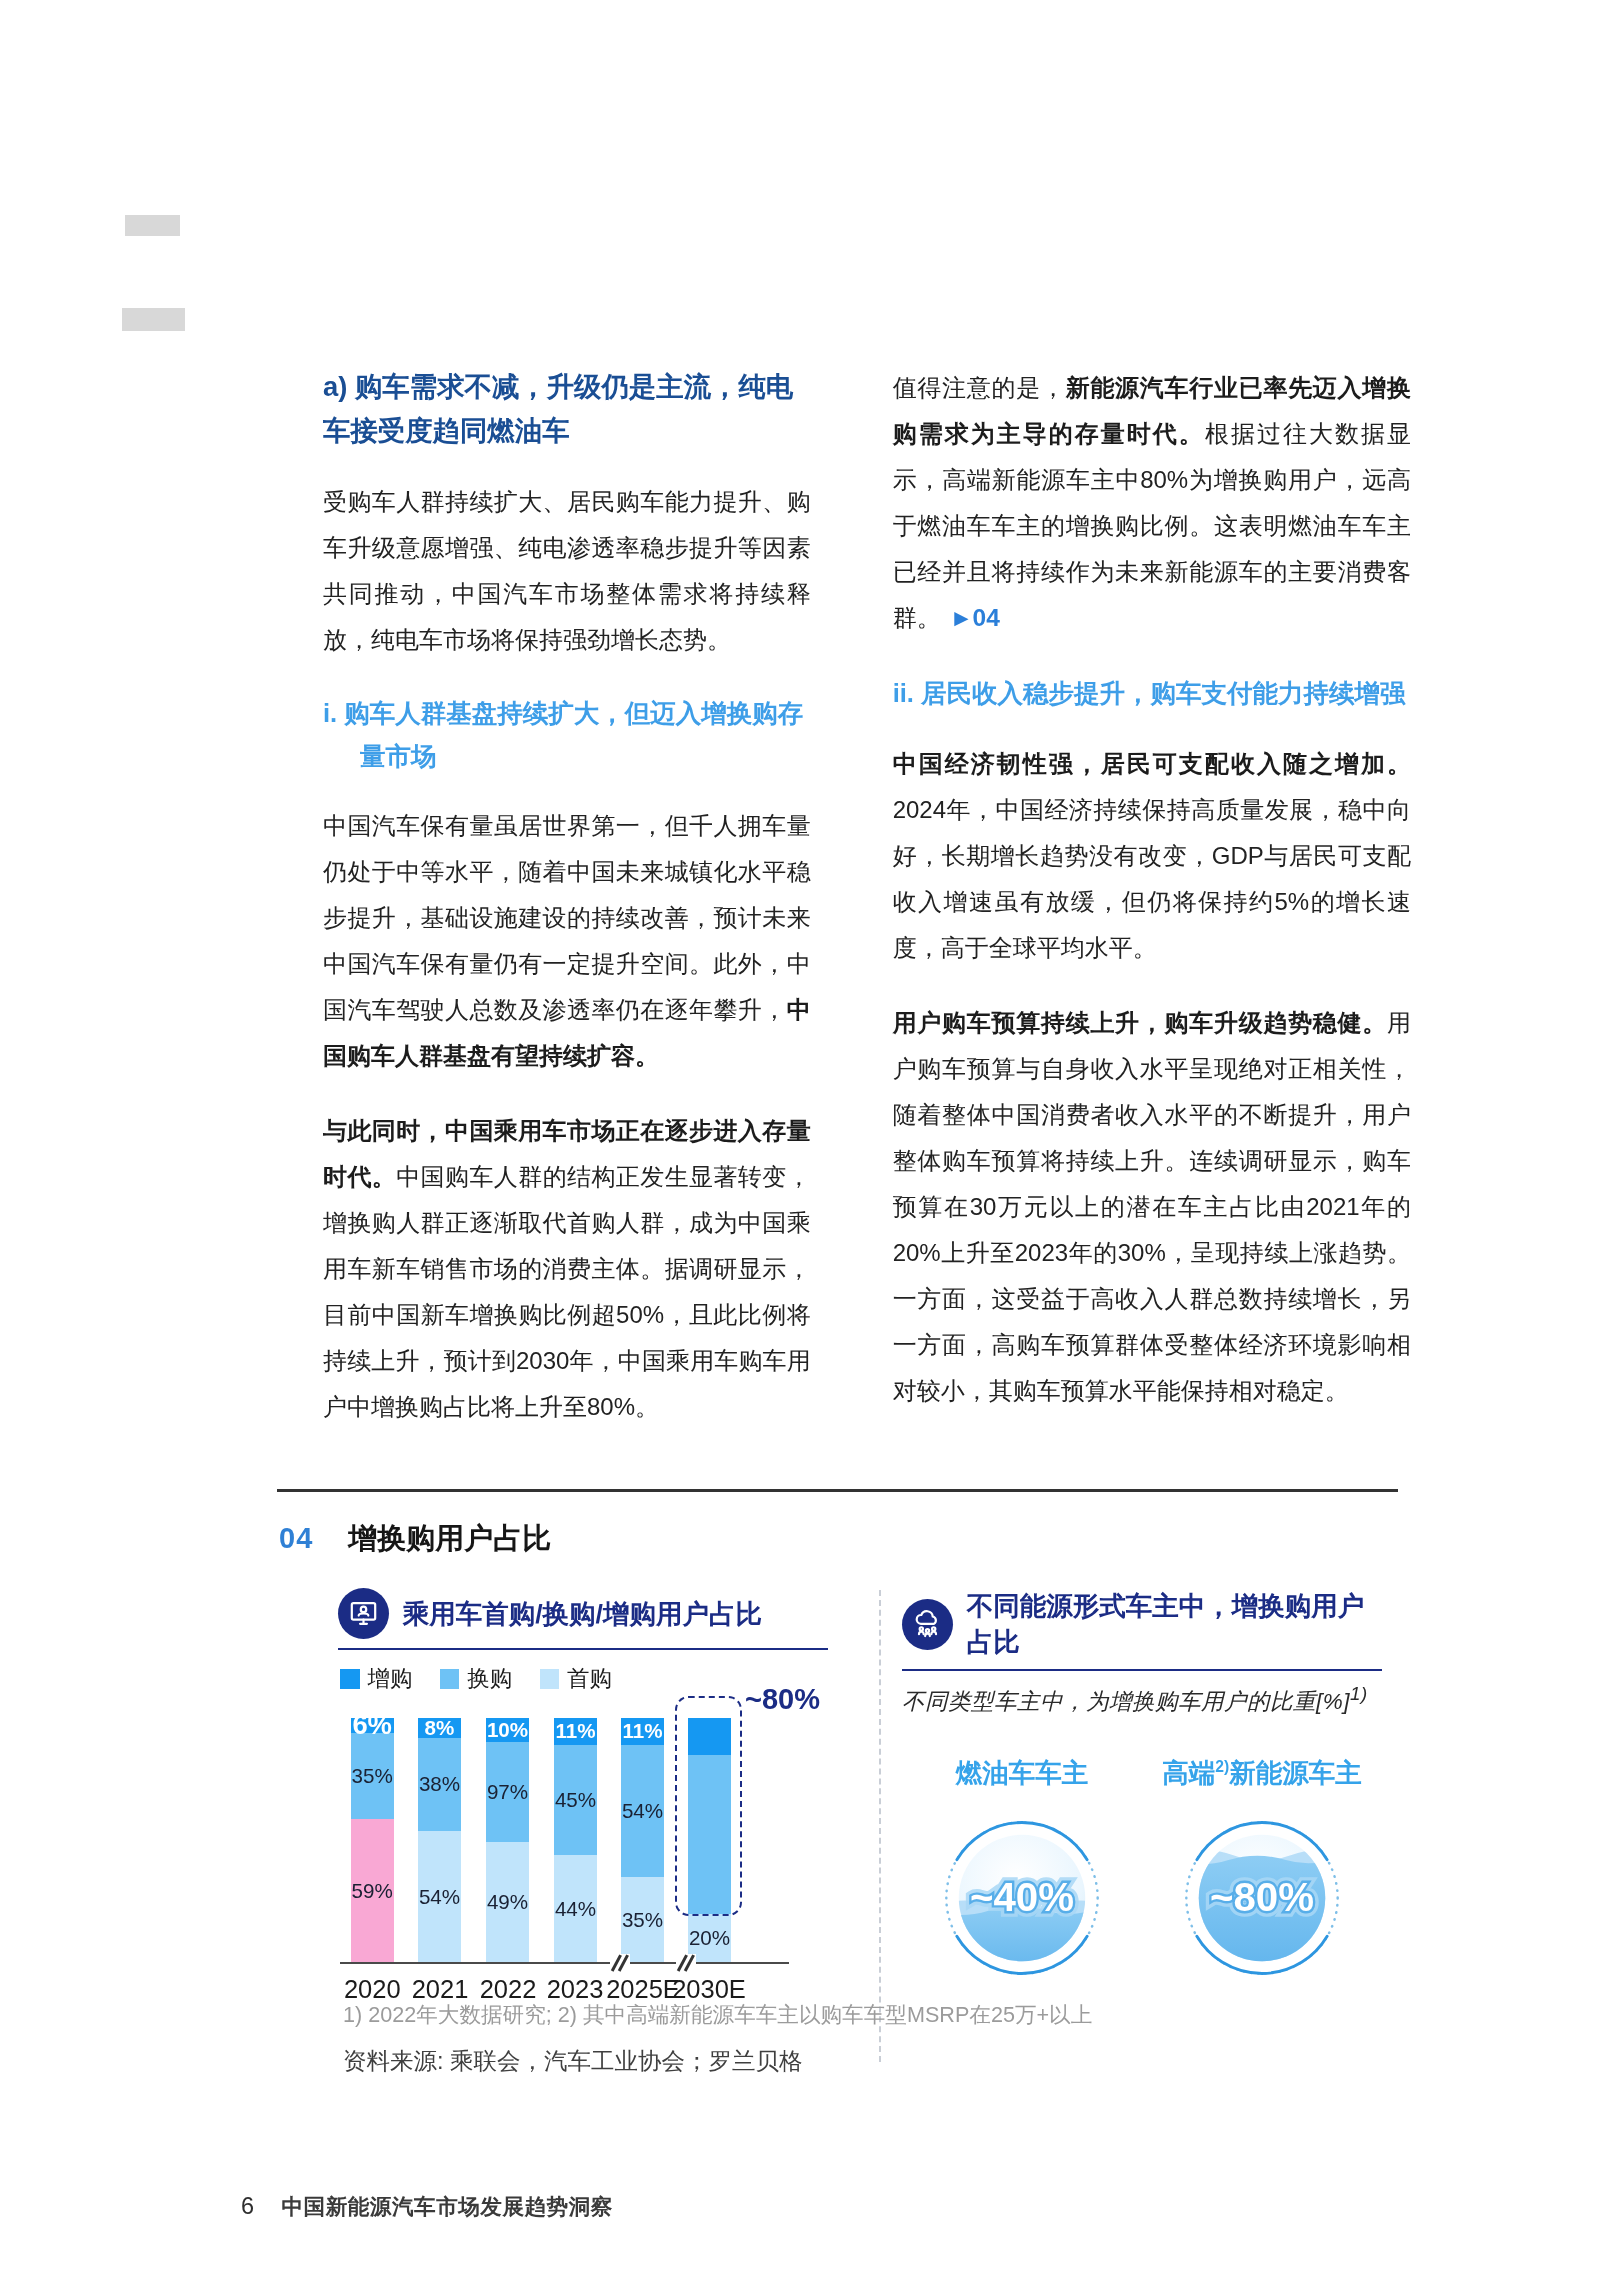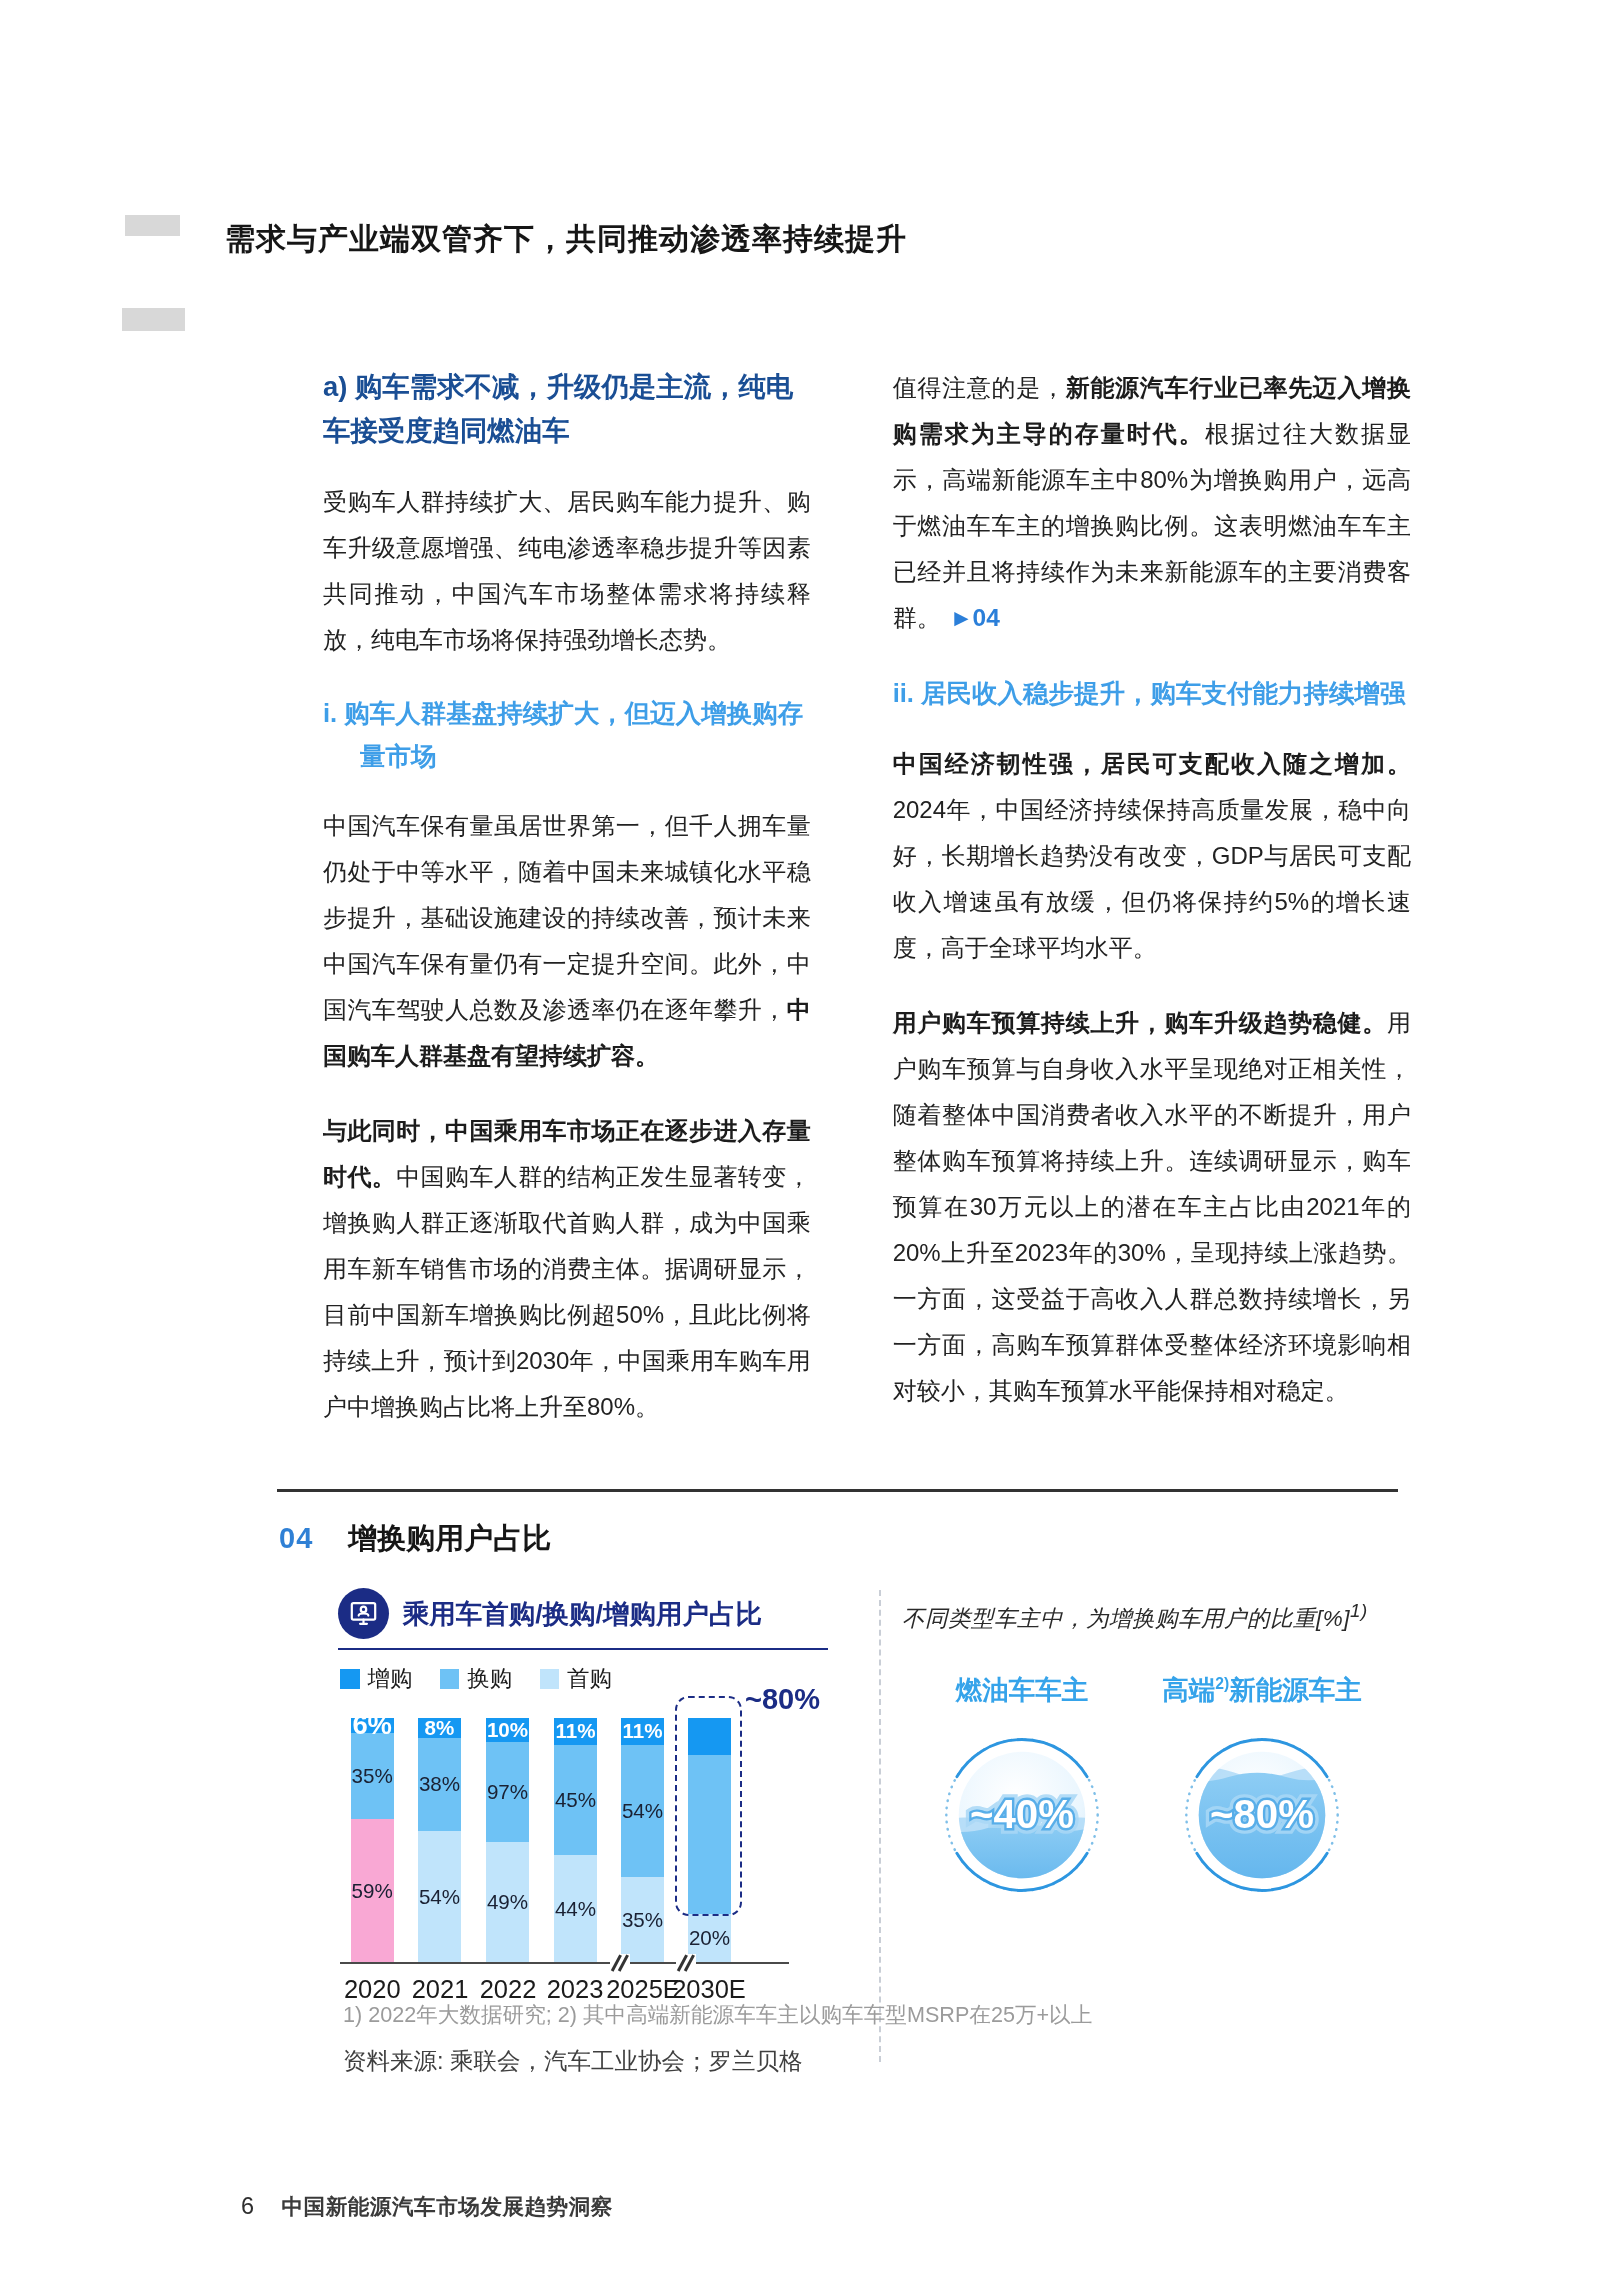--- a/index.html
+++ b/index.html
@@ -90,21 +90,20 @@
   .footer .rep{font-size:21.6px;color:#3a3a3a;font-weight:bold;letter-spacing:0.5px;}
 </style>
 </head>
 <body>
 
 <div class="page">
 
   <div class="deco1"></div>
   <div class="deco2"></div>
 
-  <h1 class="page-title">需求与产业端双管齐下，共同推动渗透率持续提升</h1>
 
   <div class="content">
     <div class="col col-left">
         <div class="h2"><span>a) 购车需求不减，升级仍是主流，纯电车接受度趋同燃油车</span></div>
         <p class="p"><span>受购车人群持续扩大、居民购车能力提升、购车升级意愿增强、纯电渗透率稳步提升等因素共同推动，中国汽车市场整体需求将持续释放，纯电车市场将保持强劲增长态势。</span></p>
         <div class="h3"><span>i. 购车人群基盘持续扩大，但迈入增换购存量市场</span></div>
         <p class="p"><span>中国汽车保有量虽居世界第一，但千人拥车量仍处于中等水平，随着中国未来城镇化水平稳步提升，基础设施建设的持续改善，预计未来中国汽车保有量仍有一定提升空间。此外，中国汽车驾驶人总数及渗透率仍在逐年攀升，</span><strong>中国购车人群基盘有望持续扩容。</strong></p>
         <p class="p"><strong>与此同时，中国乘用车市场正在逐步进入存量时代。</strong><span>中国购车人群的结构正发生显著转变，增换购人群正逐渐取代首购人群，成为中国乘用车新车销售市场的消费主体。据调研显示，目前中国新车增换购比例超50%，且此比例将持续上升，预计到2030年，中国乘用车购车用户中增换购占比将上升至80%。</span></p>
       </div>
     <div class="col col-right">
@@ -223,20 +222,34 @@
         <span class="xlab" style="left: 121px;">2022</span>
         <span class="xlab" style="left: 188px;">2023</span>
         <span class="xlab" style="left: 256px;">2025E</span>
         <span class="xlab" style="left: 322px;">2030E</span>
       </div>
   </div>
 
   <div class="panel-divider"></div>
 
   <div class="panel panel-right">
+    <div class="panel-header">
+      <span class="icon-circle">
+        <svg viewBox="0 0 24 24">
+          <path d="M7.2 11.5a3.2 3.2 0 0 1 .3-6.4 4.3 4.3 0 0 1 8.3 1.1 2.9 2.9 0 0 1 .9 5.3z"></path>
+          <circle cx="7.5" cy="15.2" r="1.2"></circle>
+            <path d="M5.8 19c0-2.3 3.4-2.3 3.4 0"></path>
+          <circle cx="16.5" cy="15.2" r="1.2"></circle>
+            <path d="M14.8 19c0-2.3 3.4-2.3 3.4 0"></path>
+          <circle cx="12" cy="16.6" r="1.2"></circle>
+            <path d="M10.3 20.4c0-2.3 3.4-2.3 3.4 0"></path>
+        </svg>
+      </span>
+      <span class="panel-title">不同能源形式车主中，增换购用户占比</span>
+    </div>
     <div class="subtitle"><span>不同类型车主中，为增换购车用户的比重[%]</span><sup>1)</sup></div>
     <div class="bubbles" id="bubbles">
         <div class="bubble-group">
           <div class="bubble-label"><span>燃油车车主</span></div>
           <svg viewBox="-95 -95 190 190" width="182" height="182" class="bubble">
             <defs>
               <radialGradient id="bg0" cx="45%" cy="35%" r="75%">
                 <stop offset="0%" stop-color="#ffffff"></stop>
                 <stop offset="70%" stop-color="#eaf6fe"></stop>
                 <stop offset="100%" stop-color="#d2eafa"></stop>

